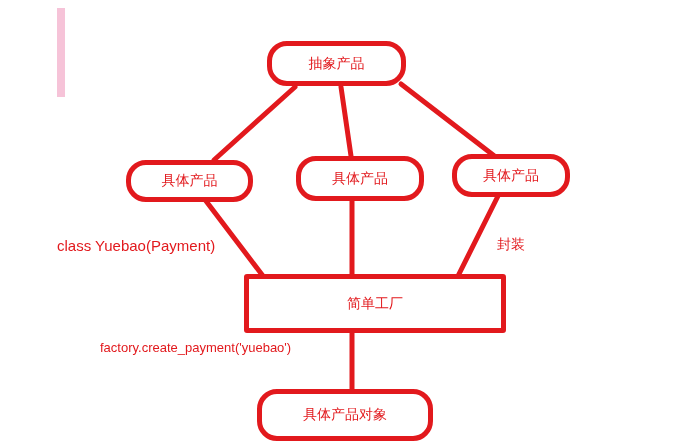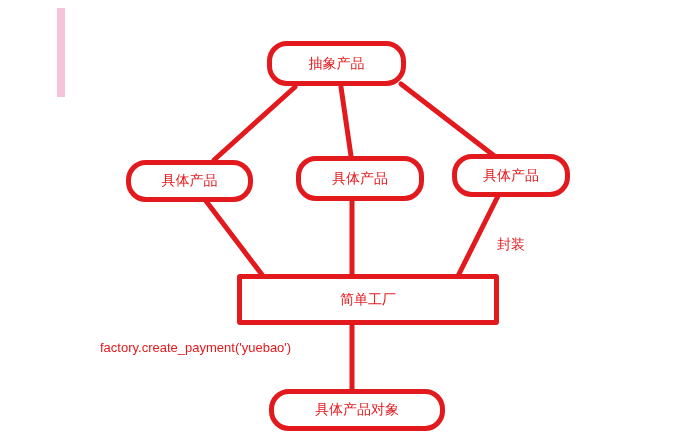--- a/index.html
+++ b/index.html
@@ -88,27 +88,28 @@
   </div>
 
   <div class="node rounded" style="left:296px; top:156px; width:128px; height:45px;">
     <span>具体产品</span>
   </div>
 
   <div class="node rounded" style="left:452px; top:154px; width:118px; height:43px;">
     <span>具体产品</span>
   </div>
 
-  <div class="node sharp" style="left:237px; top:274px; width:262px; height:51px;font-family:Liberation Mono, monospace;">
+  <div class="node sharp" style="left:244px; top:274px; width:262px; height:59px;font-family:Liberation Mono, monospace;">
     <span>简单工厂</span>
   </div>
 
-  <div class="node rounded" style="left:269px; top:389px; width:176px; height:42px;">
+  <div class="node rounded" style="left:257px; top:389px; width:176px; height:52px;">
     <span>具体产品对象</span>
   </div>
 
 
+  <div class="note" style="left:57px; top:235px; font-size:15px;">class Yuebao(Payment)</div>
 
   <div class="note" style="left:497px; top:235px;text-align:right;">封装</div>
 
   <div class="note" style="left:100px; top:339px; font-size:13px;">factory.create_payment('yuebao')</div>
 
 </div>
 
 </body></html>

